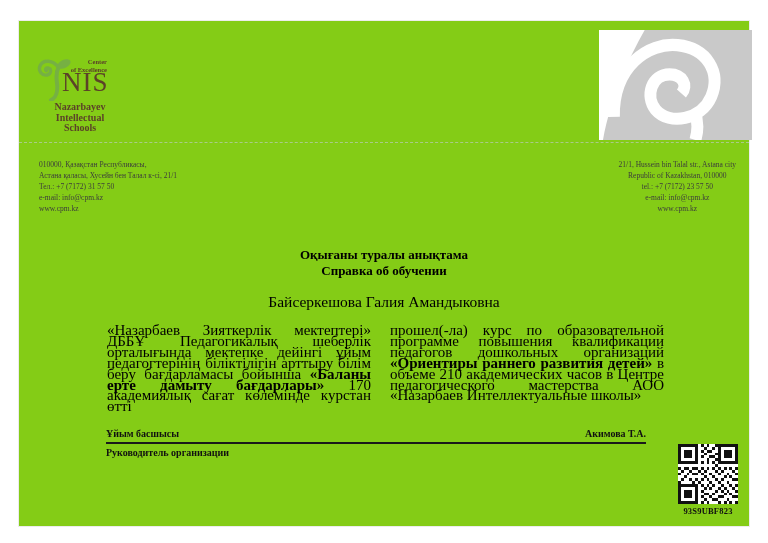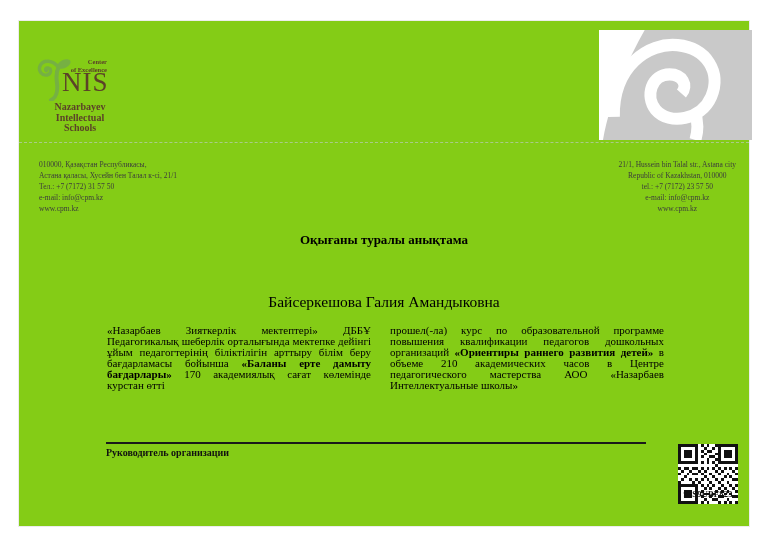--- a/index.html
+++ b/index.html
@@ -24,38 +24,38 @@
   }
   
   .ornament { position:absolute; left:580px; top:9px; width:153px; height:110px; }
   
   .green-rule { position:absolute; left:0; top:121px; width:100%; border-top:1px dashed #aacb88; }
   
   .contact { position:absolute; top:138px; font-size:7.5px; line-height:11px; color:#3c3c3c; }
   .contact.left  { left:20px; text-align:left; }
   .contact.right { right:13px; text-align:center; }
   
-  .doc-title { position:absolute; left:0; top:211px; width:100%; text-align:center;
+  .doc-title { position:absolute; left:0; top:226px; width:100%; text-align:center;
                font-weight:bold; font-size:13px; line-height:15.5px; color:#000; }
   .recipient { position:absolute; left:0; top:272px; width:100%; text-align:center;
                font-size:15.5px; color:#000; }
   
-  .body-col { position:absolute; top:304px; font-size:11px; line-height:10.9px;
+  .body-col { position:absolute; top:304px; font-size:15px; line-height:10.9px;
               text-align:justify; color:#000; }
   .body-col.kk { left:88px;  width:264px; }
   .body-col.ru { left:371px; width:274px; }
   
   .sig-row { position:absolute; left:87px; top:407px; width:540px;
              display:flex; justify-content:space-between;
              font-weight:bold; font-size:10px; }
   .sig-line { position:absolute; left:87px; top:421px; width:540px; border-top:2px solid #1a1a1a; }
   .sig-label-ru { position:absolute; left:87px; top:426px; font-weight:bold; font-size:10px; }
   
   .qr { position:absolute; left:659px; top:423px; width:60px; height:60px; }
-  .qr-label { position:absolute; left:655px; top:468px; width:68px; text-align:center;
+  .qr-label { position:absolute; left:655px; top:485px; width:68px; text-align:center;
               font-weight:bold; font-size:8.5px; letter-spacing:0.2px; }
   .period { position:absolute; left:87px; top:486px; font-size:10px; display:flex; gap:9px; }
 </style>
 </head>
 <body>
 
 <div class="page">
 
   <svg class="logo-icon" viewBox="0 0 34 44">
     <path d="M14 43 C19 41 21 34 20 26 C19 19 19 15 21.5 10.5" fill="none" stroke="#76b043" stroke-width="4" stroke-linecap="round"></path>
@@ -92,27 +92,32 @@
   <div class="contact right">
     <div>21/1, Hussein bin Talal str., Astana city</div>
     <div>Republic of Kazakhstan, 010000</div>
     <div>tel.: +7 (7172) 23 57 50</div>
     <div>e-mail: info@cpm.kz</div>
     <div>www.cpm.kz</div>
   </div>
 
   <div class="doc-title">
     <div>Оқығаны туралы анықтама</div>
+    <div>Справка об обучении</div>
   </div>
 
   <div class="recipient">Байсеркешова Галия Амандыковна</div>
 
   <div class="body-col kk"><span>«Назарбаев Зияткерлік мектептері» ДББҰ Педагогикалық шеберлік орталығында мектепке дейінгі ұйым педагогтерінің біліктілігін арттыру білім беру бағдарламасы бойынша </span><b>«Баланы ерте дамыту бағдарлары»</b><span> 170 академиялық сағат көлемінде курстан өтті</span></div>
   <div class="body-col ru"><span>прошел(-ла) курс по образовательной программе повышения квалификации педагогов дошкольных организаций </span><b>«Ориентиры раннего развития детей»</b><span> в объеме 210 академических часов в Центре педагогического мастерства АОО «Назарбаев Интеллектуальные школы»</span></div>
 
+  <div class="sig-row">
+    <span>Ұйым басшысы</span>
+    <span>Акимова Т.А.</span>
+  </div>
   <div class="sig-line"></div>
   <div class="sig-label-ru">Руководитель организации</div>
 
   <svg class="qr" viewBox="0 0 21 21" shape-rendering="crispEdges">
     <rect x="0" y="0" width="21" height="21" fill="#ffffff"></rect>
     <path fill="#111" fill-rule="evenodd" d="M0 0h7v7H0zM1 1v5h5V1zM2 2h3v3H2zM14 0h7v7h-7zM15 1v5h5v-5zM16 2h3v3h-3zM0 14h7v7H0zM1 15v5h5v-5zM2 16h3v3H2z"></path>
     <path fill="#111" d="M8 0h1v1H8zM10 0h1v1h-1zM13 0h1v1h-1zM9 1h1v1H9zM12 1h1v1h-1zM8 2h1v1H8zM10 2h2v1h-2zM9 3h1v1H9zM13 3h1v1h-1zM8 4h1v1H8zM11 4h2v1h-2zM10 5h1v1h-1zM13 5h1v1h-1zM8 6h1v1H8zM10 6h1v1h-1zM12 6h1v1h-1zM13 7h1v1h-1zM0 8h1v1H0zM2 8h2v1H2zM5 8h2v1H5zM8 8h1v1H8zM10 8h1v1h-1zM12 8h1v1h-1zM14 8h1v1h-1zM16 8h1v1h-1zM18 8h1v1h-1zM20 8h1v1h-1zM1 9h1v1H1zM4 9h1v1H4zM7 9h1v1H7zM9 9h1v1H9zM13 9h1v1h-1zM15 9h1v1h-1zM19 9h1v1h-1zM0 10h1v1H0zM3 10h1v1H3zM5 10h2v1H5zM8 10h1v1H8zM11 10h1v1h-1zM14 10h1v1h-1zM17 10h1v1h-1zM20 10h1v1h-1zM2 11h1v1H2zM9 11h1v1H9zM12 11h1v1h-1zM16 11h1v1h-1zM18 11h1v1h-1zM1 12h1v1H1zM4 12h1v1H4zM6 12h1v1H6zM8 12h1v1H8zM10 12h1v1h-1zM13 12h1v1h-1zM15 12h1v1h-1zM19 12h2v1h-2zM0 13h1v1H0zM5 13h1v1H5zM7 13h1v1H7zM11 13h1v1h-1zM14 13h1v1h-1zM17 13h1v1h-1zM8 14h1v1H8zM10 14h1v1h-1zM12 14h1v1h-1zM15 14h1v1h-1zM18 14h1v1h-1zM20 14h1v1h-1zM9 15h1v1H9zM11 15h1v1h-1zM14 15h1v1h-1zM16 15h1v1h-1zM19 15h1v1h-1zM8 16h1v1H8zM13 16h1v1h-1zM15 16h1v1h-1zM17 16h1v1h-1zM20 16h1v1h-1zM9 17h2v1H9zM12 17h1v1h-1zM16 17h1v1h-1zM18 17h1v1h-1zM8 18h1v1H8zM11 18h1v1h-1zM14 18h2v1h-2zM19 18h2v1h-2zM9 19h1v1H9zM12 19h2v1h-2zM17 19h1v1h-1zM8 20h1v1H8zM10 20h1v1h-1zM14 20h1v1h-1zM16 20h1v1h-1zM18 20h1v1h-1zM20 20h1v1h-1z"></path>
   </svg>
   <div class="qr-label">93S9UBF823</div>
 

